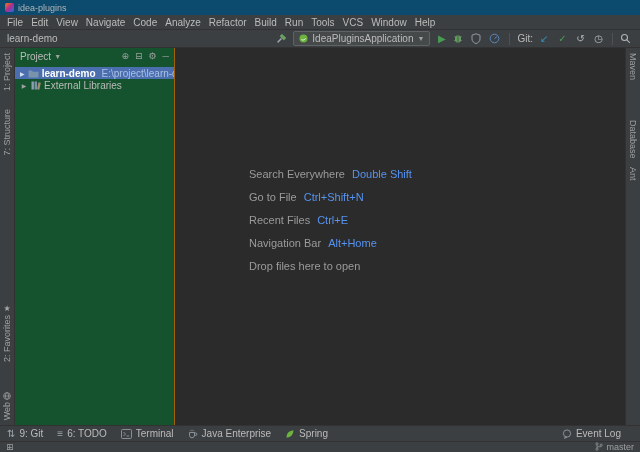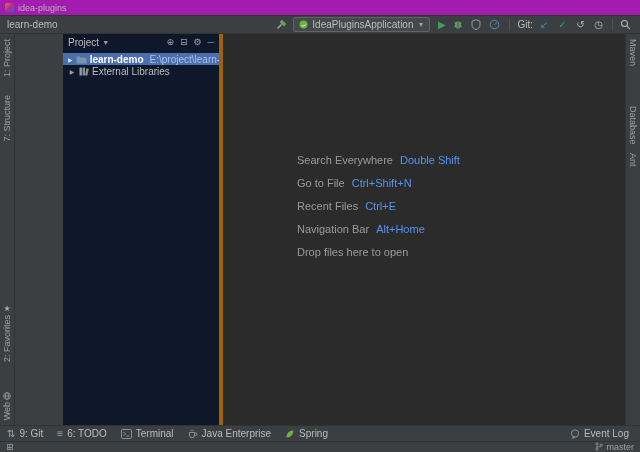--- a/index.html
+++ b/index.html
@@ -3,21 +3,21 @@
 <meta charset="utf-8">
 <style>
   * { margin:0; padding:0; box-sizing:border-box; }
   html,body { width:640px; height:452px; overflow:hidden; }
   body { font-family:"Liberation Sans","DejaVu Sans",sans-serif; background:#3c3f41; color:#bbbbbb; }
   svg { display:block; }
 
   .window { width:640px; height:452px; display:flex; flex-direction:column; background:#3c3f41; }
 
   
-  .titlebar { height:15px; flex:0 0 15px; display:flex; align-items:center; gap:4px; padding:0 5px; font-size:9px; color:#b5b5b5; background:#a21caf; }
+  .titlebar { height:15px; flex:0 0 15px; display:flex; align-items:center; gap:4px; padding:0 5px; font-size:9px; color:#b5b5b5; background:#0c4a6e; }
   .app-icon { width:9px; height:9px; border-radius:2px; background:linear-gradient(135deg,#f97a12 0%,#b02c8f 50%,#1673e6 100%); }
 
   
   .menubar { height:14px; flex:0 0 14px; display:flex; align-items:center; padding:0 3px; font-size:10px; color:#bbbbbb; }
   .menu-item { padding:0 4px; cursor:default; }
 
   
   .toolbar { height:19px; flex:0 0 19px; display:flex; align-items:center; padding:0 7px; border-top:1px solid #323232; border-bottom:1px solid #323232; font-size:10px; }
   .toolbar-right { margin-left:auto; display:flex; align-items:center; gap:5px; }
   .tb-icon { min-width:13px; text-align:center; font-size:10px; color:#afb1b3; line-height:13px; cursor:default; }
@@ -38,21 +38,21 @@
   .v-label { writing-mode:vertical-rl; white-space:nowrap; }
   .stripe-left .v-label { transform:rotate(180deg); }
   .stripe-btn { display:flex; flex-direction:column; align-items:center; gap:2px; cursor:default; }
   .stripe-left .stripe-btn + .stripe-btn { margin-top:18px; }
   .stripe-bottom { margin-top:auto; display:flex; flex-direction:column; align-items:center; gap:12px; }
   .s-icon { font-size:8px; color:#a7a7a7; }
   .stripe-right .stripe-btn { margin-bottom:8px; }
   .stripe-right .stripe-btn.gap-lg { margin-top:32px; }
 
   
-  .project-panel { width:160px; flex:0 0 160px; background:#0f172a; border-right:4px solid #a16207; display:flex; flex-direction:column; overflow:hidden;margin-left:48px; }
+  .project-panel { width:160px; flex:0 0 160px; background:#14532d; border-right:1px solid #a16207; display:flex; flex-direction:column; overflow:hidden; }
   .panel-header { height:16px; flex:0 0 16px; display:flex; align-items:center; gap:3px; padding:0 5px; font-size:10px; color:#bbbbbb; }
   .hdr-icons { margin-left:auto; display:flex; align-items:center; gap:6px; color:#9da0a2; font-size:9px; }
   .hdr-icons span { cursor:default; }
   .tree { padding-top:3px; font-size:10px; }
   .tree-row { height:12px; display:flex; align-items:center; gap:3px; padding-left:5px; white-space:nowrap; overflow:hidden; cursor:default; }
   .tree-row.selected { background:#4b6eaf; color:#ffffff; }
   .arrow { width:8px; font-size:6px; color:#9da0a2; text-align:center; }
   .selected .arrow { color:#d4def0; }
   .node-label-bold { font-weight:bold; color:#ffffff; }
   .node-path { color:#a9c0e6; margin-left:3px; }
@@ -60,36 +60,64 @@
   
   .editor { flex:1 1 auto; background:#2b2b2b; position:relative; min-width:0; }
   .hints { position:absolute; left:74px; top:120px; }
   .hint-row { margin-bottom:11px; font-size:11px; line-height:12px; color:#9b9b9b; white-space:nowrap; }
   .hint-keys { color:#5693f1; margin-left:7px; }
 
   
   .bottombar { height:16px; flex:0 0 16px; display:flex; align-items:center; padding:0 7px; border-top:1px solid #323232; font-size:10px; color:#bbbbbb; }
   .bb-item { display:flex; align-items:center; gap:4px; margin-right:14px; cursor:default; }
   .bb-icon { color:#9aa5ad; font-size:10px; line-height:10px; }
-  .event-log { margin-left:auto; margin-right:4px; display:flex; align-items:center; gap:4px; cursor:default; }
+  .event-log { margin-left:auto; margin-right:12px; display:flex; align-items:center; gap:4px; cursor:default; }
 
   
   .statusbar { height:11px; flex:0 0 11px; display:flex; align-items:center; padding:0 6px; border-top:1px solid #323232; font-size:9px; color:#9da0a2; }
   .sb-right { margin-left:auto; display:flex; gap:3px; }
 </style>
 </head>
 <body>
 
 <div class="window">
 
   <div class="titlebar">
     <span class="app-icon"></span>
     <span>idea-plugins</span>
   </div>
 
+  <div class="menubar">
+
+      <span class="menu-item">File</span>
+
+      <span class="menu-item">Edit</span>
+
+      <span class="menu-item">View</span>
+
+      <span class="menu-item">Navigate</span>
+
+      <span class="menu-item">Code</span>
+
+      <span class="menu-item">Analyze</span>
+
+      <span class="menu-item">Refactor</span>
+
+      <span class="menu-item">Build</span>
+
+      <span class="menu-item">Run</span>
+
+      <span class="menu-item">Tools</span>
+
+      <span class="menu-item">VCS</span>
+
+      <span class="menu-item">Window</span>
+
+      <span class="menu-item">Help</span>
+    </div>
 
   <div class="toolbar">
     <span>learn-demo</span>
     <div class="toolbar-right">
       <span class="tb-icon">
         <svg width="12" height="12" viewBox="0 0 12 12">
             <g transform="rotate(45 6 6)">
               <rect x="3" y="1.6" width="6" height="3.4" rx="0.6" fill="#6e9f62"></rect>
               <rect x="5.2" y="5.2" width="1.6" height="5.6" rx="0.5" fill="#9aa5ad"></rect>
             </g>

